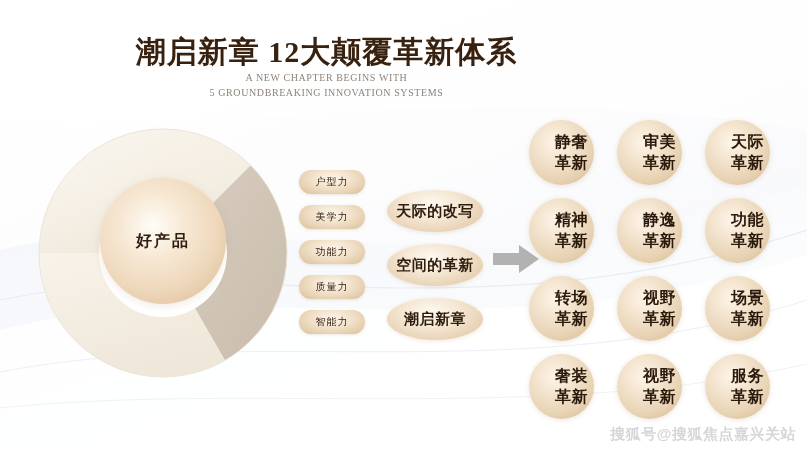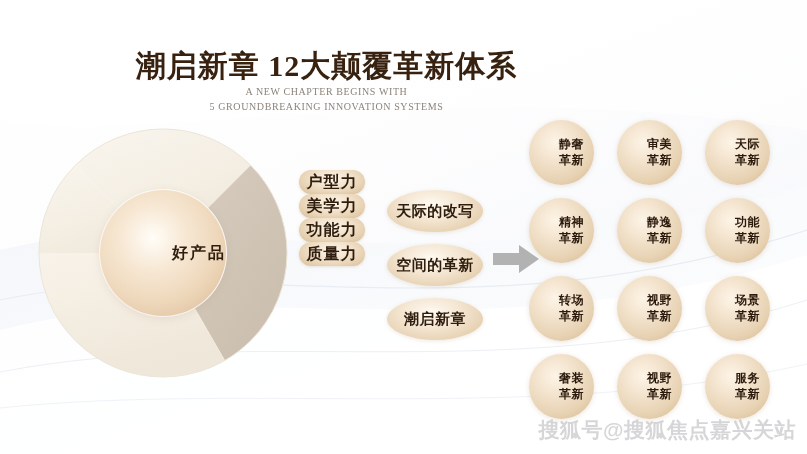--- a/index.html
+++ b/index.html
@@ -12,54 +12,55 @@
     position: relative;
     width: 807px; height: 454px;
     background: linear-gradient(160deg, #ffffff 0%, #fdfdfe 40%, #f7f8fb 72%, #fbfcfd 100%);
     overflow: hidden;
   }
 
   
   .bg-svg { position: absolute; left: 0; top: 0; width: 807px; height: 454px; pointer-events: none; }
 
   
-  .header { position: absolute; left: 0; top: 48px; width: 653px; text-align: center; }
+  .header { position: absolute; left: 0; top: 34px; width: 653px; text-align: center; }
   .title {
     font-family: "Liberation Serif", "DejaVu Serif", serif;
     font-size: 30px; font-weight: bold; letter-spacing: 1px;
     color: #38220f; line-height: 1.2;
     white-space: nowrap;
   }
   .subtitle {
     font-family: "Liberation Serif", "DejaVu Serif", serif;
     font-size: 10px; font-weight: normal; letter-spacing: 0.6px;
     color: #8c8379; line-height: 1.5; 
   }
 
   
   .donut-wrap { position: absolute; left: 36px; top: 126px; width: 254px; height: 254px; }
   .donut-svg { position: absolute; left: 0; top: 0; width: 254px; height: 254px; }
   .donut-core {
-    position: absolute; left: 64px; top: 64px; width: 126px; height: 126px;
+    position: absolute; left: 64px; top: 52px; width: 126px; height: 126px;
     border-radius: 50%;
     background: radial-gradient(circle at 42% 38%, #fffdf8 0%, #f7e8d4 30%, #efd9bd 58%, #e2c6a4 82%, #d8b993 100%);
-    display: flex; align-items: center; justify-content: flex-end;
+    display: flex; align-items: center; justify-content: center;
     box-shadow: 0 2px 8px rgba(170,140,105,0.18);
   }
   .donut-core-label {
     font-size: 16px; font-weight: bold; color: #2f1d0e; letter-spacing: 2px;
   }
 
   
   .pill-col { position: absolute; left: 299px; top: 170px; width: 66px; }
   .pill {
     width: 66px; height: 24px; border-radius: 12px;
     background: radial-gradient(ellipse at 50% 36%, #fdf6ec 0%, #f2e2cb 42%, #e3ccab 78%, #d4b994 100%);
     display: flex; align-items: center; justify-content: center;
-    font-size: 16px; font-weight: bold; color: #2f1d0e; letter-spacing: 1px;
+    font-size: 10px; font-weight: normal; color: #2f1d0e; letter-spacing: 1px;
+    margin-bottom: 11px;
     box-shadow: 0 1px 3px rgba(170,140,105,0.22);
   }
 
   
   .ell-col { position: absolute; left: 387px; top: 190px; width: 96px; }
   .ellipse {
     width: 96px; height: 42px; border-radius: 50%;
     background: radial-gradient(ellipse at 46% 34%, #fffaf2 0%, #f4e6d2 40%, #e6d0b1 76%, #d6bd98 100%);
     display: flex; align-items: center; justify-content: center;
     font-size: 15px; font-weight: bold; color: #2f1d0e; letter-spacing: 0.5px;
@@ -73,27 +74,27 @@
   
   .grid { position: absolute; left: 529px; top: 120px; width: 242px; }
   .grid-row { display: flex; gap: 23px; margin-bottom: 13px; }
   .node {
     width: 65px; height: 65px; border-radius: 50%;
     background: radial-gradient(circle at 40% 34%, #fdf4e7 0%, #f3e3cd 34%, #e7d2b3 66%, #d9bd96 92%, #d2b48c 100%);
     display: flex; flex-direction: column; align-items: center; justify-content: center;
     box-shadow: 0 1px 5px rgba(165,135,100,0.22);
   }
   .node span {
-    font-size: 12px; font-weight: bold; color: #2b1a0c; line-height: 1.28; letter-spacing: 0.5px; padding-left: 20px;
+    font-size: 16px; font-weight: bold; color: #2b1a0c; line-height: 1.28; letter-spacing: 0.5px; padding-left: 20px;
   }
 
   
   .watermark {
     position: absolute; right: 11px; bottom: 10px;
-    font-size: 21px; font-weight: bold; letter-spacing: 0.5px;
+    font-size: 15px; font-weight: bold; letter-spacing: 0.5px;
     color: rgba(120,120,126,0.30);
     white-space: nowrap;
   }
 </style>
 </head>
 <body>
 
 <div id="slide">
 
   <svg class="bg-svg" viewBox="0 0 807 454" preserveAspectRatio="none">
@@ -162,20 +163,23 @@
       </div>
     <div class="pill">
         <span>美学力</span>
       </div>
     <div class="pill">
         <span>功能力</span>
       </div>
     <div class="pill">
         <span>质量力</span>
       </div>
+    <div class="pill">
+        <span>智能力</span>
+      </div>
   </div>
 
   <div class="ell-col">
     <div class="ellipse">
         <span>天际的改写</span>
       </div>
     <div class="ellipse">
         <span>空间的革新</span>
       </div>
     <div class="ellipse">

